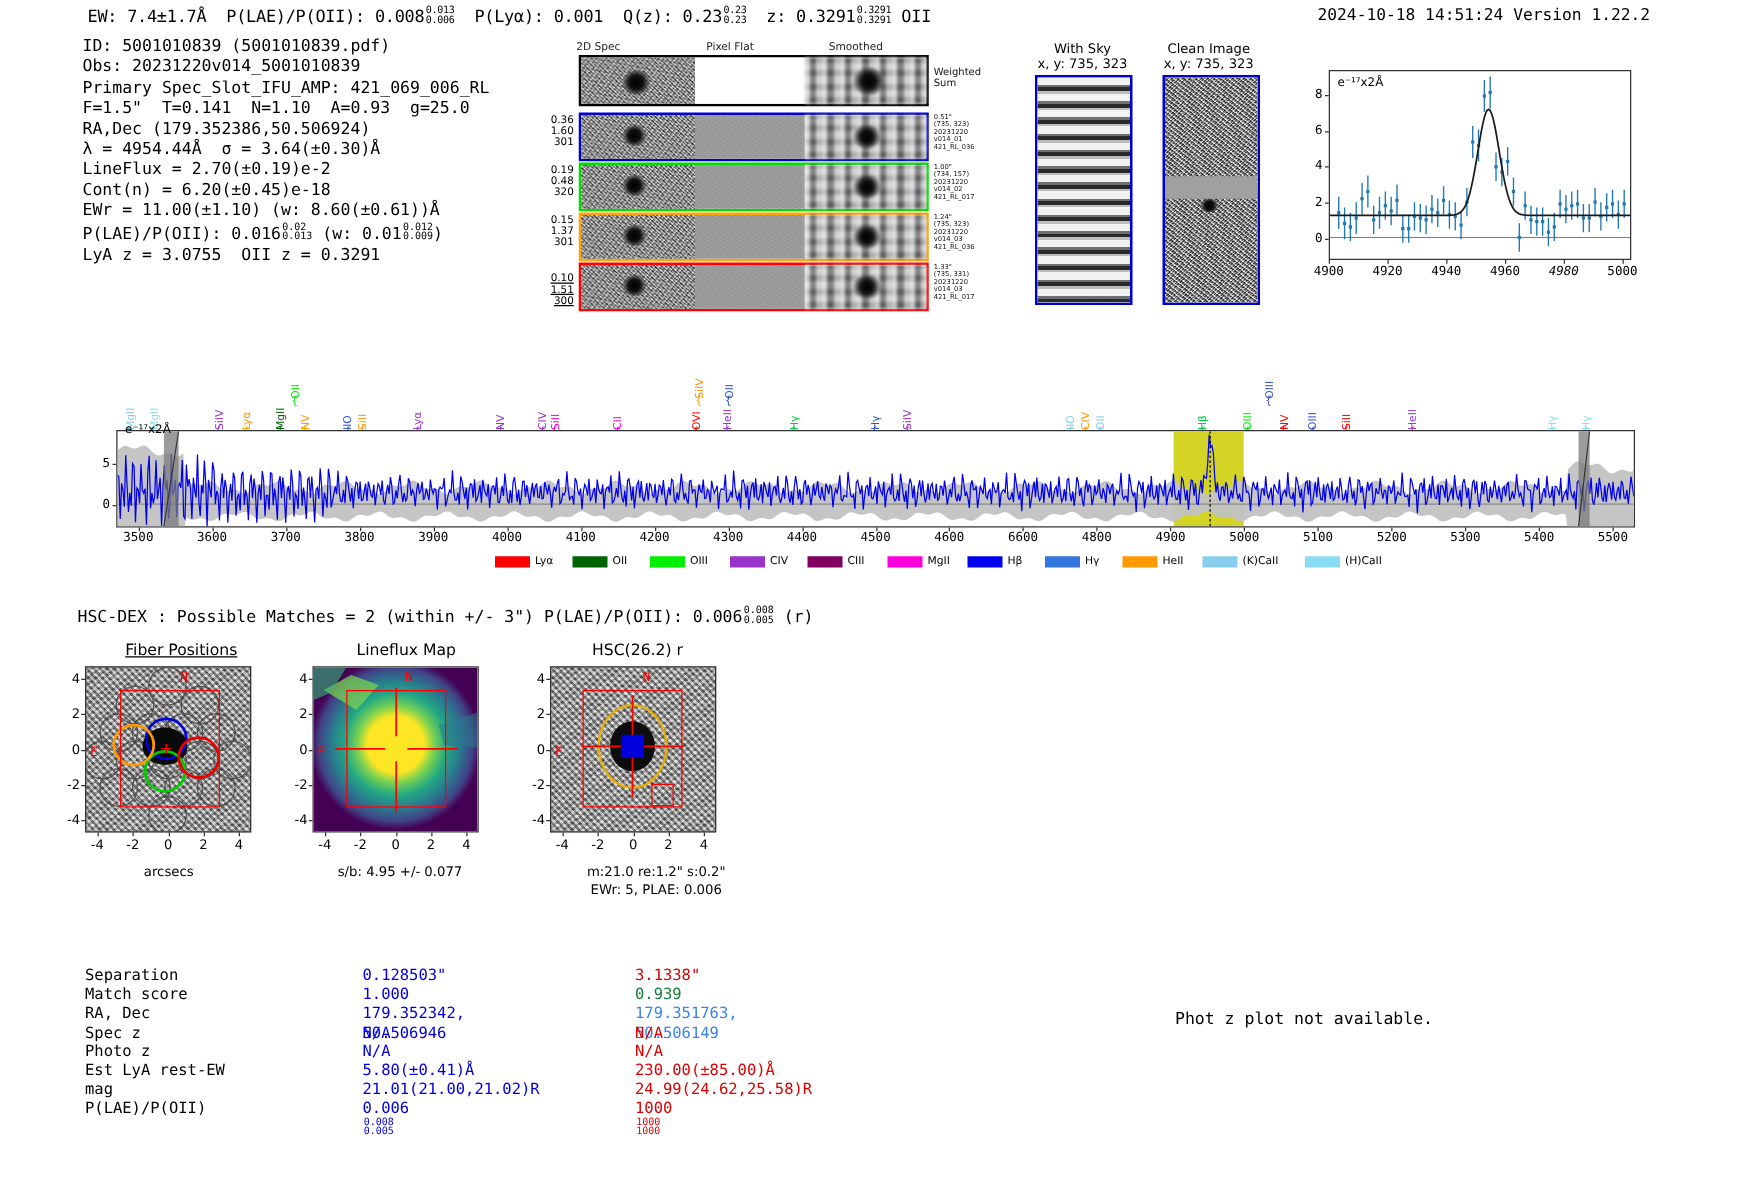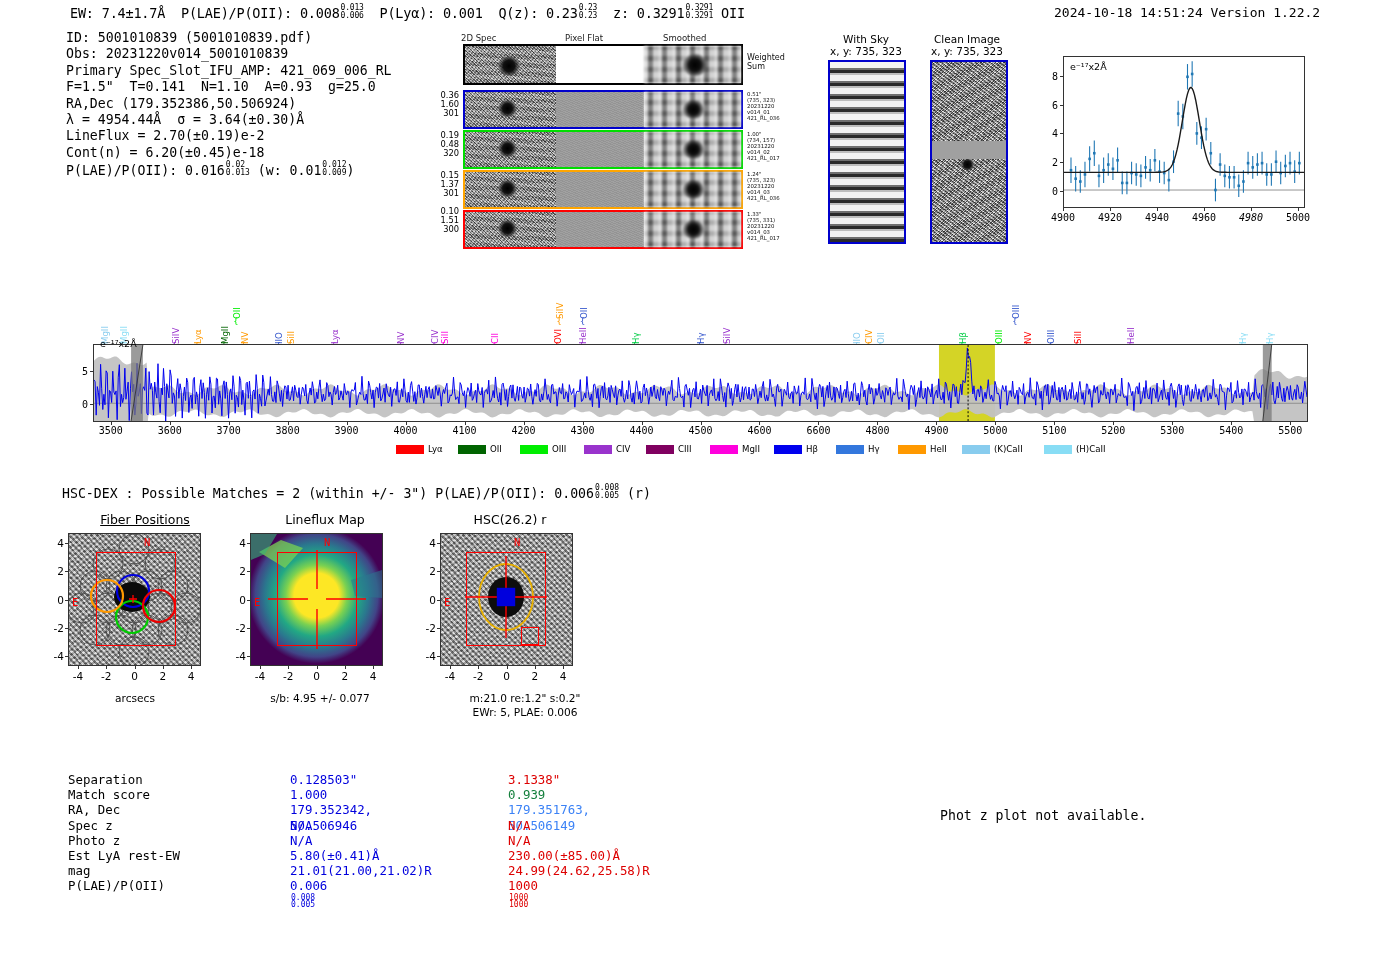--- a/index.html
+++ b/index.html
@@ -111,21 +111,23 @@
 
 <div class="abs mono" id="infoblock">
   <div>ID: 5001010839 (5001010839.pdf)</div>
   <div>Obs: 20231220v014_5001010839</div>
   <div>Primary Spec_Slot_IFU_AMP: 421_069_006_RL</div>
   <div>F=1.5"  T=0.141  N=1.10  A=0.93  g=25.0</div>
   <div>RA,Dec (179.352386,50.506924)</div>
   <div>λ = 4954.44Å  σ = 3.64(±0.30)Å</div>
   <div>LineFlux = 2.70(±0.19)e-2</div>
   <div>Cont(n) = 6.20(±0.45)e-18</div>
+  <div>EWr = 11.00(±1.10) (w: 8.60(±0.61))Å</div>
   <div><span>P(LAE)/P(OII): 0.016</span><span class="supwrap"><span>0.02</span><br><span>0.013</span></span><span> (w: 0.01</span><span class="supwrap"><span>0.012</span><br><span>0.009</span></span><span>)</span></div>
+  <div>LyA z = 3.0755  OII z = 0.3291</div>
 </div>
 
 <div class="abs" id="spec2d">
   <div class="s2d-col-title sans" style="left:26px;top:0;">2D Spec</div>
   <div class="s2d-col-title sans" style="left:130px;top:0;">Pixel Flat</div>
   <div class="s2d-col-title sans" style="left:228px;top:0;">Smoothed</div>
 
   <div class="s2d-row" style="left:28px;top:11px;width:280px;height:41px;border:2px solid #000;box-sizing:border-box;">
     <div class="s2d-cell noise" style="width:33%;position:relative;">
       <div class="blob" style="left:36%;top:26%;width:22px;height:20px;"></div>
@@ -203,21 +205,21 @@
       </div>
       <div class="s2d-row" style="left: 28px; top: 177px; width: 280px; height: 39px; border: 2px solid rgb(255, 0, 0); box-sizing: border-box;">
         <div class="s2d-cell noise" style="width:33%;position:relative">
          <div class="blob" style="left:36%;top:24%;width:19px;height:17px"></div>
         </div>
        <div class="s2d-cell flat" style="width:32%"></div>
        <div class="s2d-cell smooth" style="width:35%;position:relative">
          <div class="blob" style="left:40%;top:22%;width:21px;height:19px"></div>
         </div>
       </div>
-      <div class="s2d-lab-left sans" style="left: -22px; top: 174px; width: 46px;">
+      <div class="s2d-lab-left sans" style="left: -22px; top: 185px; width: 46px; text-decoration: underline;">
         <div>0.10</div>
         <div>1.51</div>
         <div>300</div>
       </div>
       <div class="s2d-lab-right sans" style="left: 312px; top: 178px; width: 60px;">
         <div>1.33"</div>
         <div>(735, 331)</div>
         <div>20231220</div>
         <div>v014_03</div>
         <div>421_RL_017</div>

